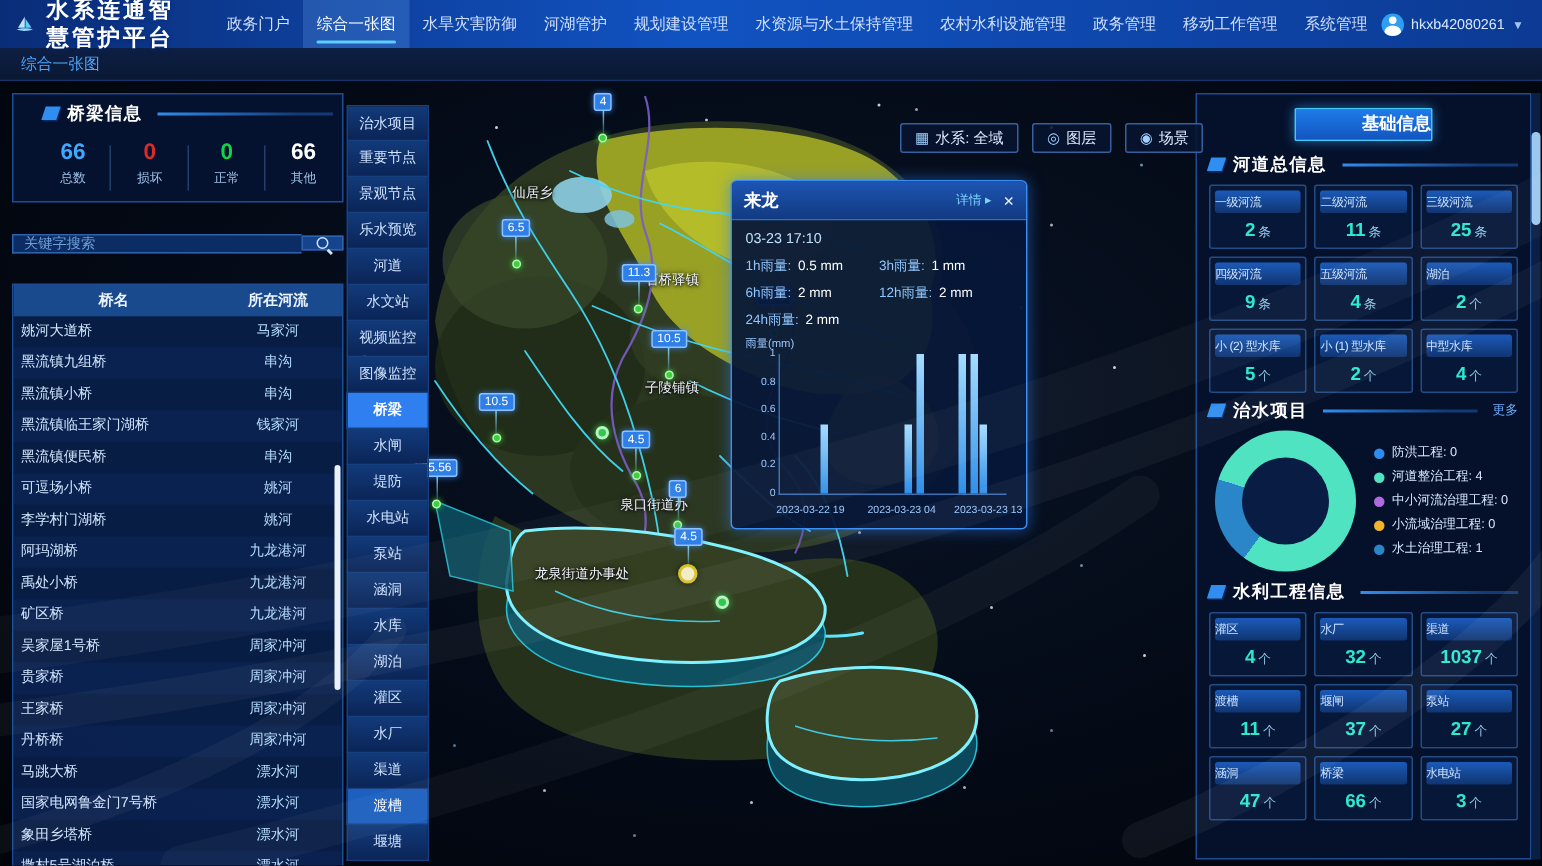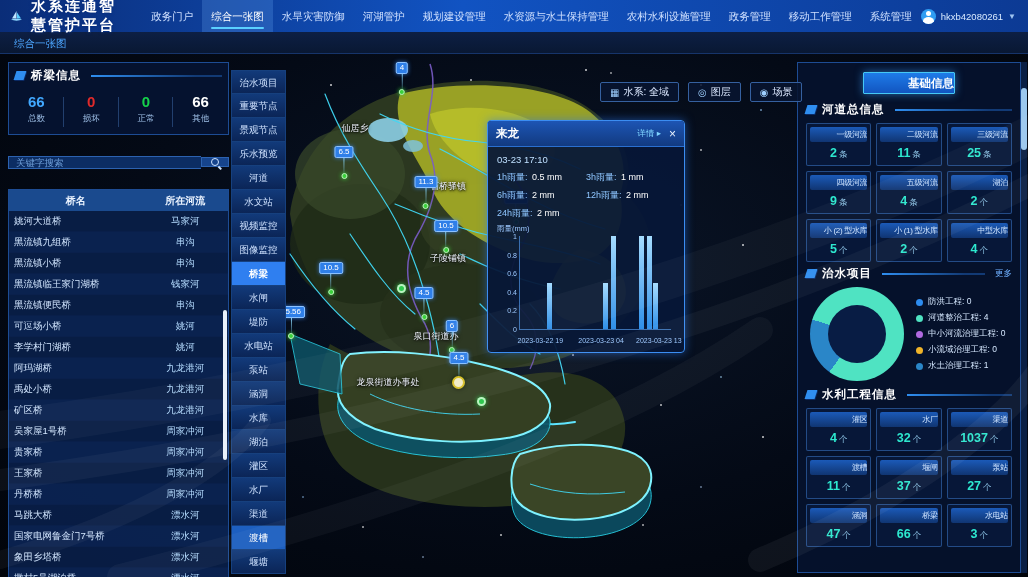--- a/index.html
+++ b/index.html
@@ -58,21 +58,21 @@
 
   
   .map-controls { position:absolute; top:82px; left:600px; display:flex; gap:9px; z-index:8; }
   .map-ctrl { display:flex; align-items:center; gap:4px; height:20px; padding:0 9px;
     background:rgba(8,20,48,.88); border:1px solid #35609f; border-radius:2px;
     color:#dce8ff; font-size:10px; cursor:pointer; }
   .map-ctrl .ico { color:#9fd0ff; font-size:10px; }
 
   
   .left-panel { position:absolute; top:62px; left:8px; width:221px; height:513px; z-index:6; }
-  .lp-box { background:rgba(5,20,50,.92); border:1px solid #1d4c94; }
+  .lp-box { background:rgba(5,20,50,.92); border:1px solid #1d4c94;padding-left:14px; }
   .sec-head { display:flex; align-items:center; gap:6px; padding:5px 6px 4px 6px; }
   .corner-ico { width:10px; height:9px; background:#2f8ef0; transform:skewX(-18deg); box-shadow:1px 1px 0 #0a2a66; }
   .sec-title { color:#fff; font-weight:bold; font-size:11.5px; letter-spacing:1px; white-space:nowrap; }
   .sec-line { flex:1; height:2px; margin-left:4px; background:linear-gradient(90deg,#2f8ef0,#123a75 80%); }
   .stats-row { display:flex; padding:6px 0 9px 0; }
   .stat { flex:1; text-align:center; position:relative; }
   .stat:not(:last-child)::after { content:""; position:absolute; right:0; top:4px; height:30px; width:1px; background:rgba(90,150,230,.35); }
   .stat-val { font-size:15px; font-weight:bold; }
   .stat-lab { font-size:8.5px; color:#9fc0e8; margin-top:3px; }
   .search-row { display:flex; margin-top:7px; height:40px;align-items:center; }
@@ -130,21 +130,21 @@
     background:rgba(5,18,45,.94); border:1px solid #1d4c94; padding:7px 8px; }
   .rp-tab { width:92px; height:22px; margin:2px auto 8px auto; text-align:right; line-height:20px;
     background:linear-gradient(180deg,#1e7be8,#1255c0); border:1px solid #45c8f5; border-radius:1px;
     color:#fff; font-weight:bold; font-size:11.5px; box-shadow:0 0 8px rgba(60,160,255,.6); cursor:pointer; }
   .rp-sec-head { display:flex; align-items:center; gap:6px; margin:4px 0 6px 0; }
   .more-link { color:#6fb0ff; font-size:8.5px; cursor:pointer; margin-left:4px; }
   .card-grid { display:grid; grid-template-columns:repeat(3,1fr); gap:5px; }
   .info-card { border:1px solid rgba(70,140,230,.45); background:rgba(10,30,70,.5); border-radius:2px;
     padding:3px 3px 4px 3px; cursor:pointer; }
   .ic-label { background:linear-gradient(180deg,#1b5ab8,#103572); border-radius:2px; color:#cfe4ff;
-    font-size:8px; text-align:right; padding:2px 0; white-space:nowrap; overflow:hidden; letter-spacing:-0.3px; }
+    font-size:8px; text-align:left; padding:2px 0; white-space:nowrap; overflow:hidden; letter-spacing:-0.3px; }
   .ic-value { text-align:center; margin-top:4px; color:#2de8cf; font-size:12.5px; font-weight:bold; }
   .ic-value i { font-style:normal; color:#8fc6e8; font-size:8.5px; font-weight:normal; margin-left:2px; }
   .donut-row { display:flex; align-items:center; margin:2px 0 6px 0; }
   .donut { width:94px; height:94px; border-radius:50%; margin-left:4px; position:relative; }
   .donut::after { content:""; position:absolute; inset:18px; border-radius:50%; background:#081c44; }
   .legend { margin-left:12px; flex:1; }
   .legend-item { display:flex; align-items:center; gap:5px; margin:4px 0; }
   .legend-dot { width:7px; height:7px; border-radius:50%; flex:none; }
   .legend-text { color:#d6e8ff; font-size:8.5px; white-space:nowrap; }
   .rp-scroll-track { position:absolute; top:62px; left:1021px; width:6px; height:511px; background:#0a1f44; z-index:7; }

